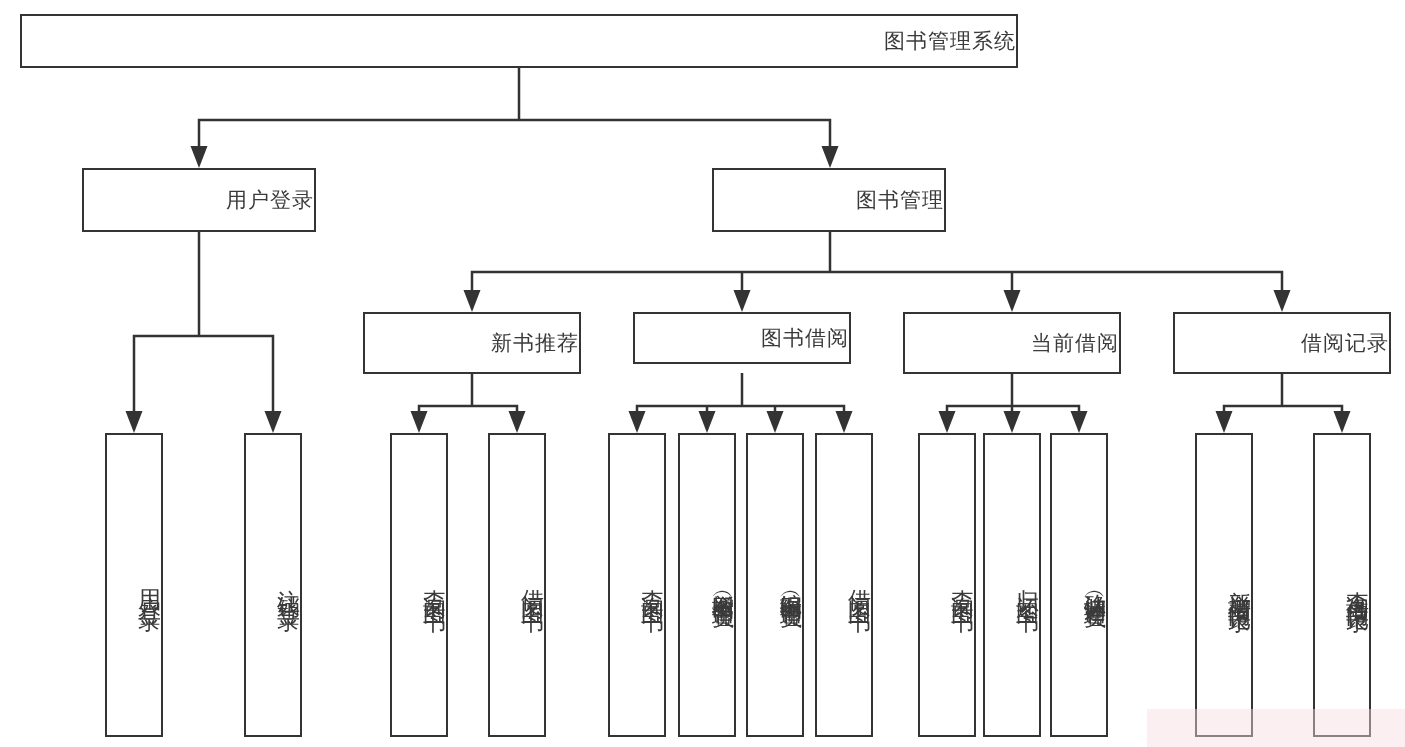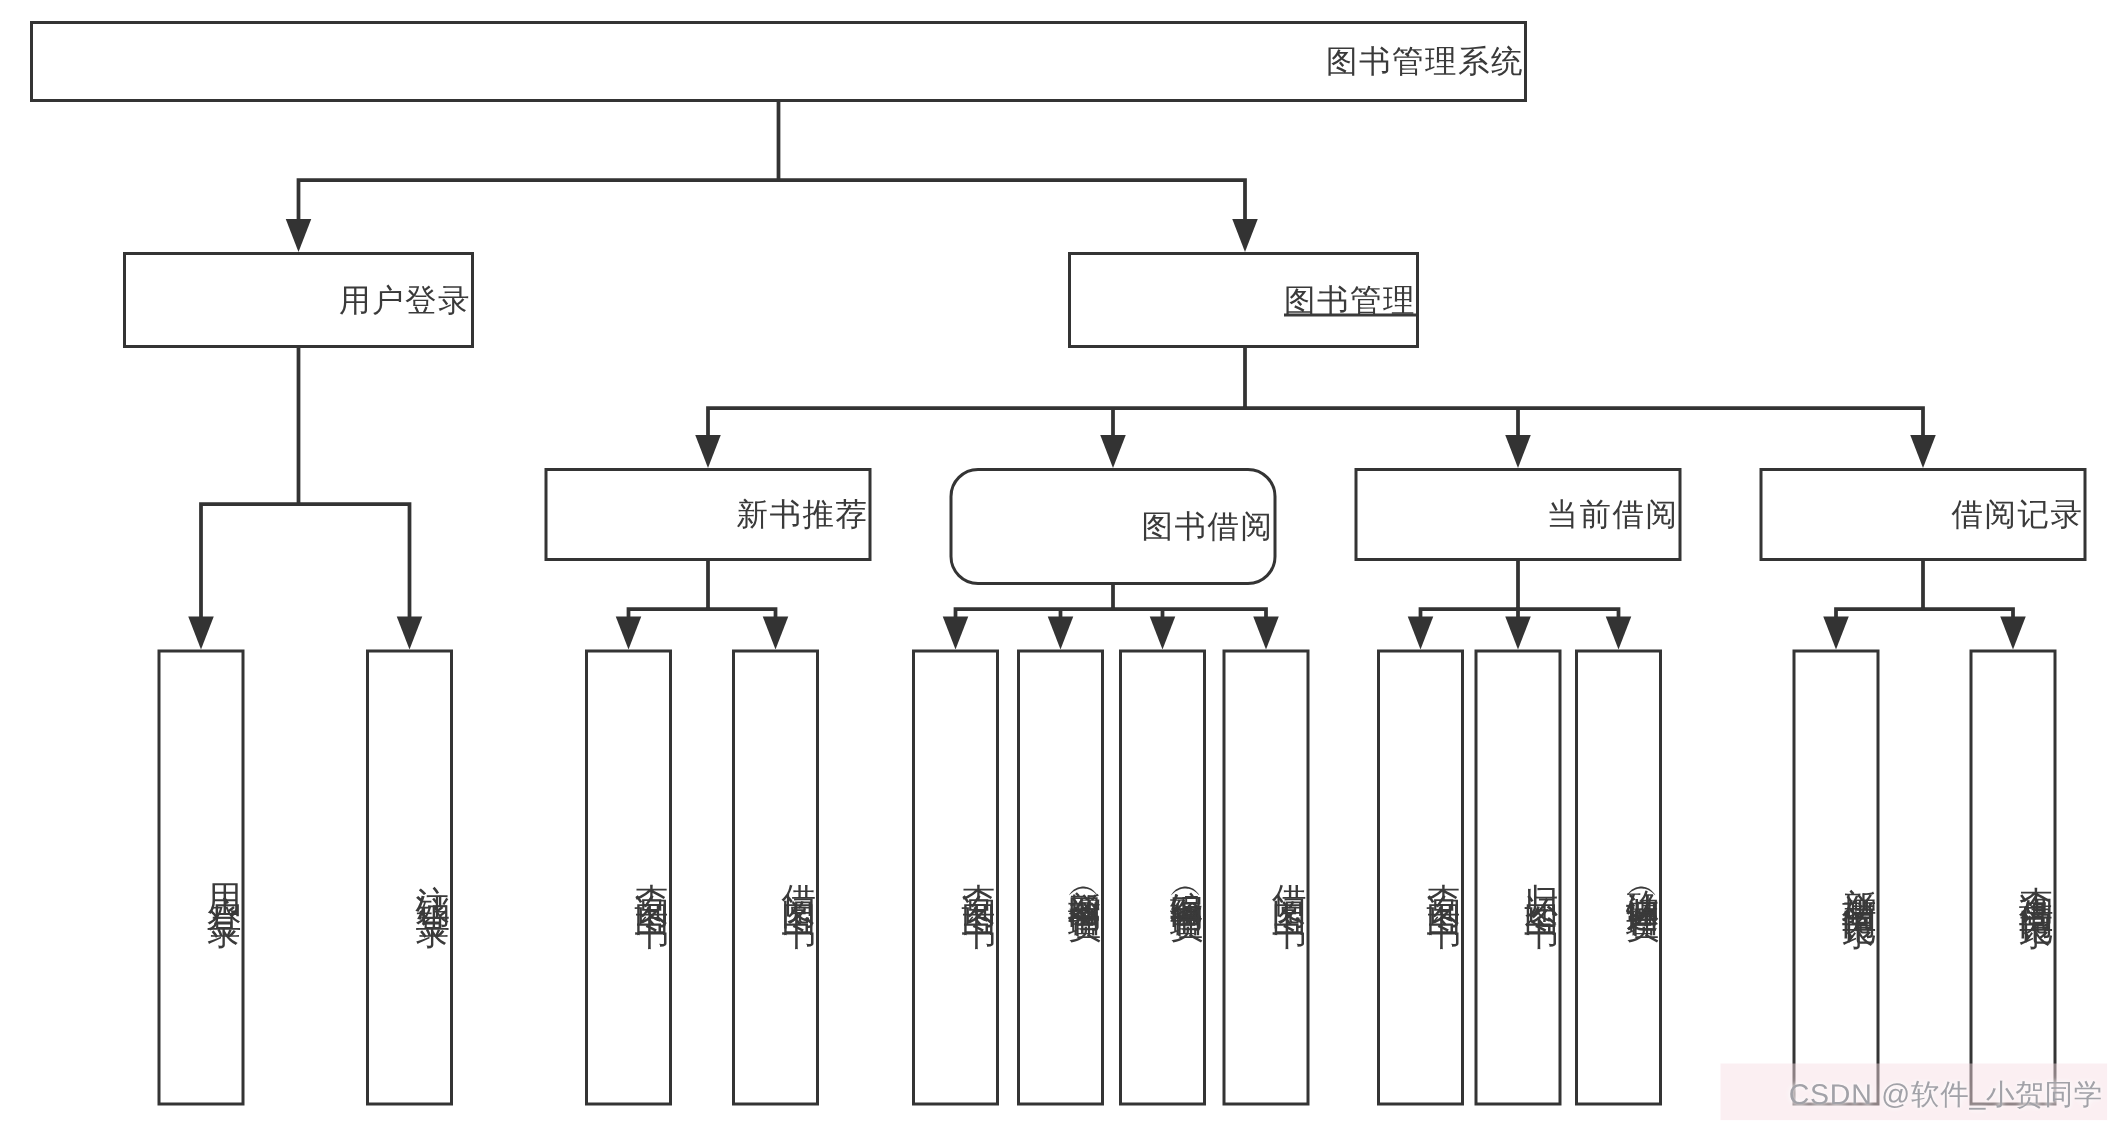--- a/index.html
+++ b/index.html
@@ -117,28 +117,28 @@
     </g>
   </svg>
 
   <div class="box root-box" style="left:20px; top:14px; width:998px; height:54px;">
     <span>图书管理系统</span>
   </div>
 
   <div class="box h-box" style="left:82px; top:168px; width:234px; height:64px;">
     <span>用户登录</span>
   </div>
-  <div class="box h-box" style="left:712px; top:168px; width:234px; height:64px;text-decoration:underline;">
+  <div class="box h-box" style="left:712px; top:168px; width:234px; height:64px;">
     <span>图书管理</span>
   </div>
 
   <div class="box h-box" style="left:363px; top:312px; width:218px; height:62px;padding-left:24px;">
     <span>新书推荐</span>
   </div>
-  <div class="box h-box" style="left:633px; top:312px; width:218px; height:78px;border-radius:19px;">
+  <div class="box h-box" style="left:633px; top:312px; width:218px; height:52px;">
     <span>图书借阅</span>
   </div>
   <div class="box h-box" style="left:1173px; top:312px; width:218px; height:62px;">
     <span>借阅记录</span>
   </div>
   <div class="box h-box" style="left:903px; top:312px; width:218px; height:62px;">
     <span>当前借阅</span>
   </div>
 
   <div class="box v-box" style="left:105px; top:433px; width:58px; height:304px;">
@@ -179,15 +179,14 @@
   </div>
 
   <div class="box v-box" style="left:1195px; top:433px; width:58px; height:304px;">
     <span class="v-text" style="letter-spacing:4px;">新增借阅记录</span>
   </div>
   <div class="box v-box" style="left:1313px; top:433px; width:58px; height:304px;">
     <span class="v-text" style="letter-spacing:4px;">查询借阅记录</span>
   </div>
 
   <div id="corner-wash"></div>
-  <div id="watermark">CSDN @软件_小贺同学</div>
 
 </div>
 
 </body></html>

